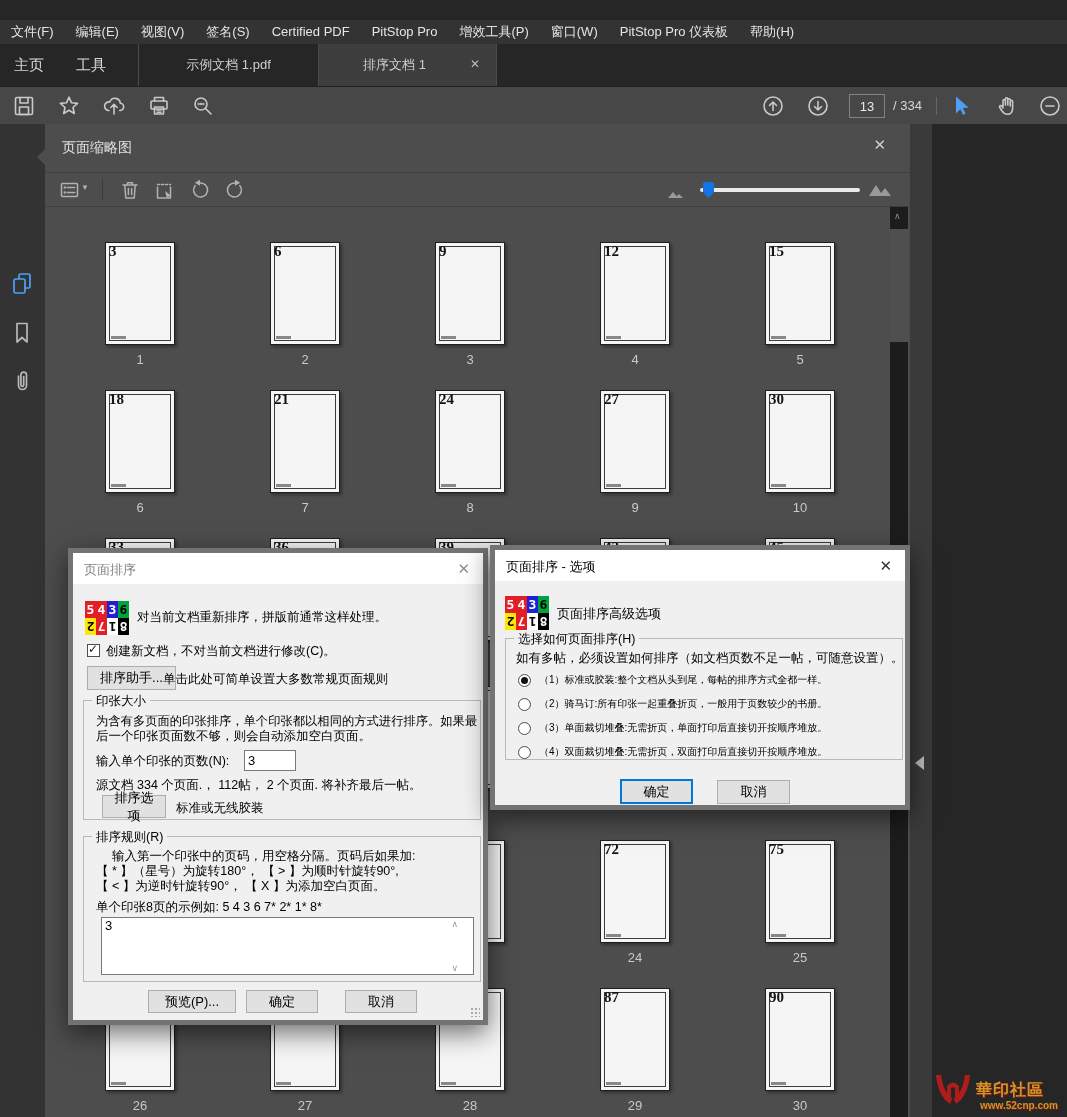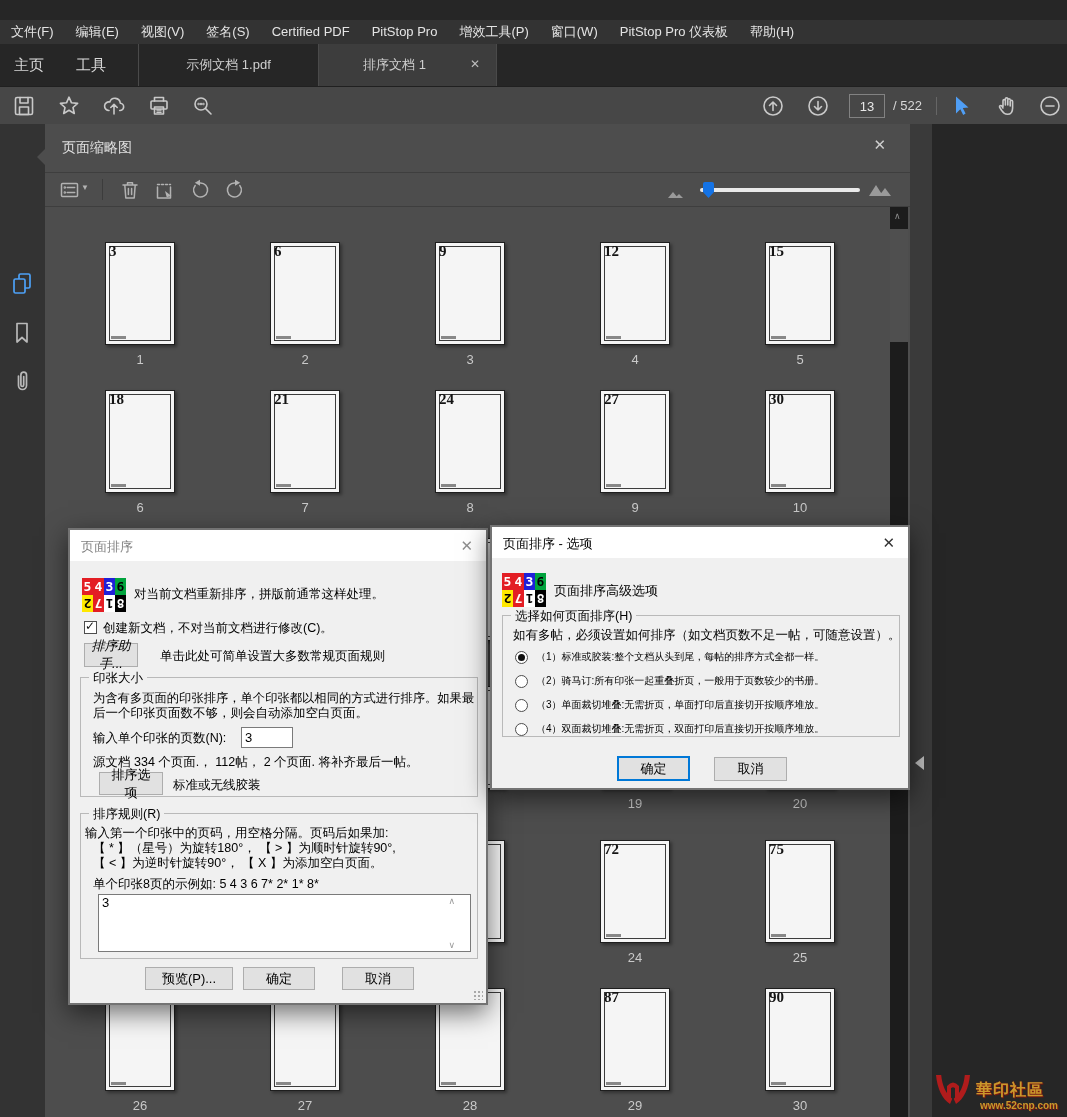--- a/index.html
+++ b/index.html
@@ -69,22 +69,22 @@
   #docarea{left:932px;top:124px;width:135px;height:993px;background:#262626;}
 
   
   #watermark{position:absolute;left:2px;top:950px;width:130px;}
   #wm-text1{position:absolute;left:42px;top:6px;font-size:16px;font-weight:bold;color:#c9992c;
             letter-spacing:1px;text-shadow:0 0 1px #8f1d12,1px 1px 0 #7a1710;}
   #wm-text2{position:absolute;left:46px;top:26px;font-size:10px;font-weight:bold;color:#c9992c;
             text-shadow:1px 1px 0 #7a1710;}
 
   
-  .dialog{background:#f0f0f0;border:2px solid #737373;box-sizing:border-box;
-          box-shadow:0 8px 24px rgba(0,0,0,.55);font-size:13px;color:#000;}
+  .dialog{background:#f0f0f0;border:5px solid #737373;box-sizing:border-box;
+          box-shadow:0 8px 24px rgba(0,0,0,.55);font-size:13px;color:#000;margin-top:20px;}
   .dlg-titlebar{position:absolute;left:0;top:0;width:100%;height:31px;background:#ffffff;box-sizing:border-box;}
   .dlg-title{position:absolute;left:11px;top:8px;font-size:13px;}
   .dlg-close{position:absolute;right:13px;top:7px;font-size:15px;}
   .dlg-body{position:absolute;left:0;top:31px;right:0;bottom:0;}
   .dtext{position:absolute;font-size:12.5px;white-space:nowrap;color:#000;}
   .group{position:absolute;border:1px solid #b9b9b9;box-sizing:border-box;}
   .group-label{position:absolute;top:-8px;left:8px;background:#f0f0f0;padding:0 4px;font-size:12.5px;white-space:nowrap;}
   .wbtn{position:absolute;background:#e1e1e1;border:1px solid #adadad;box-sizing:border-box;
         font-size:13px;display:flex;align-items:center;justify-content:center;color:#000;}
   .wbtn.default{border:2px solid #0078d7;}
@@ -182,21 +182,21 @@
           <path d="M12 16.5 V8 M8.5 11.5 L12 8 l3.5 3.5"></path>
         </svg>
     </span>
     <span class="ticon" style="left:806px;">
       <svg width="24" height="24" viewBox="0 0 24 24">
           <circle cx="12" cy="12" r="9"></circle>
           <path d="M12 7.5 V16 M8.5 12.5 L12 16 l3.5-3.5"></path>
         </svg>
     </span>
     <input id="pagebox" value="13" style="">
-    <span id="pagetotal">/ 522</span>
+    <span id="pagetotal">/ 334</span>
     <span class="vdiv" style="left:936px;"></span>
     <span class="ticon" style="left:950px;">
       <svg width="24" height="24" viewBox="0 0 24 24">
           <path d="M6 2.5 L6 19.5 L10.3 15.2 L13.2 21 L15.6 19.6 L12.8 14 L18.5 13.4 Z" fill="#4f9ef5" stroke="none"></path>
         </svg>
     </span>
     <span class="ticon" style="left:995px;">
       <svg width="24" height="24" viewBox="0 0 24 24">
           <path d="M8 12.5 V6.8 a1.2 1.2 0 0 1 2.4 0 M10.4 11 V5 a1.2 1.2 0 0 1 2.4 0 M12.8 11 V6 a1.2 1.2 0 0 1 2.4 0 M15.2 12 V7.5 a1.2 1.2 0 0 1 2.4 0 V14 c0 4.2-2 6.3-5.2 6.3 c-2.6 0-4-1-5.6-3.6 L4.6 13.3 a1.3 1.3 0 0 1 2.1-1.4 L8 14"></path>
         </svg>
@@ -537,37 +537,37 @@
             <span class="tile" style="background: rgb(255, 255, 255); color: rgb(0, 0, 0);">1</span>
             <span class="tile" style="background: rgb(227, 30, 36); color: rgb(255, 255, 255);">7</span>
             <span class="tile" style="background: rgb(255, 232, 0); color: rgb(0, 0, 0);">2</span>
           </div>
         </div>
       <span class="dtext" style="left:64px;top:25px;">对当前文档重新排序，拼版前通常这样处理。</span>
 
       <span class="checkbox" style="left:14px;top:60px;"></span>
       <span class="dtext" style="left:33px;top:59px;">创建新文档，不对当前文档进行修改(C)。</span>
 
-      <button class="wbtn" style="left:14px;top:82px;width:54px;height:24px;font-style:italic;">排序助手...</button>
+      <button class="wbtn" style="left:14px;top:82px;width:89px;height:24px;">排序助手...</button>
       <span class="dtext" style="left:90px;top:87px;">单击此处可简单设置大多数常规页面规则</span>
 
       <div class="group" style="left:10px;top:116px;width:398px;height:120px;">
         <span class="group-label">印张大小</span>
         <span class="dtext" style="left:12px;top:12px;font-size:12.3px;">为含有多页面的印张排序，单个印张都以相同的方式进行排序。如果最</span>
         <span class="dtext" style="left:12px;top:27px;">后一个印张页面数不够，则会自动添加空白页面。</span>
         <span class="dtext" style="left:12px;top:52px;">输入单个印张的页数(N):</span>
         <input class="winput" style="left: 160px; top: 49px; width: 52px; height: 21px;" value="3">
         <span class="dtext" style="left:12px;top:76px;">源文档 334 个页面.， 112帖， 2 个页面. 将补齐最后一帖。</span>
         <button class="wbtn" style="left:18px;top:94px;width:64px;height:23px;">排序选项</button>
         <span class="dtext" style="left:92px;top:99px;">标准或无线胶装</span>
       </div>
 
       <div class="group" style="left:10px;top:252px;width:398px;height:146px;padding-left:20px;">
         <span class="group-label">排序规则(R)</span>
-        <span class="dtext" style="left:4px;top:11px;">输入第一个印张中的页码，用空格分隔。页码后如果加:</span>
+        <span class="dtext" style="left:28px;top:11px;">输入第一个印张中的页码，用空格分隔。页码后如果加:</span>
         <span class="dtext" style="left:12px;top:26px;">【 * 】（星号）为旋转180°， 【 &gt; 】为顺时针旋转90°,</span>
         <span class="dtext" style="left:12px;top:41px;">【 &lt; 】为逆时针旋转90°， 【 X 】为添加空白页面。</span>
         <span class="dtext" style="left:12px;top:62px;">单个印张8页的示例如:  5 4 3 6 7* 2* 1* 8*</span>
         <textarea class="winput" style="left: 17px; top: 80px; width: 373px; height: 58px; resize: none; overflow: hidden;">3</textarea>
         <span class="ta-arrow" style="top:82px;right:22px;">∧</span>
         <span class="ta-arrow" style="top:126px;right:22px;">∨</span>
       </div>
 
       <button class="wbtn" style="left:75px;top:406px;width:88px;height:23px;">预览(P)...</button>
       <button class="wbtn" style="left:173px;top:406px;width:72px;height:23px;">确定</button>

